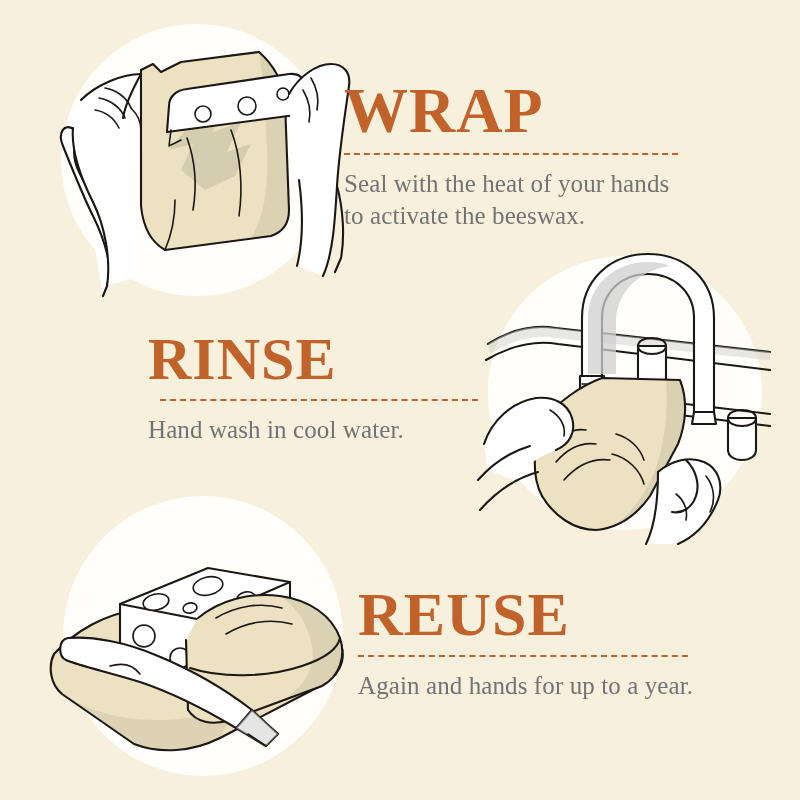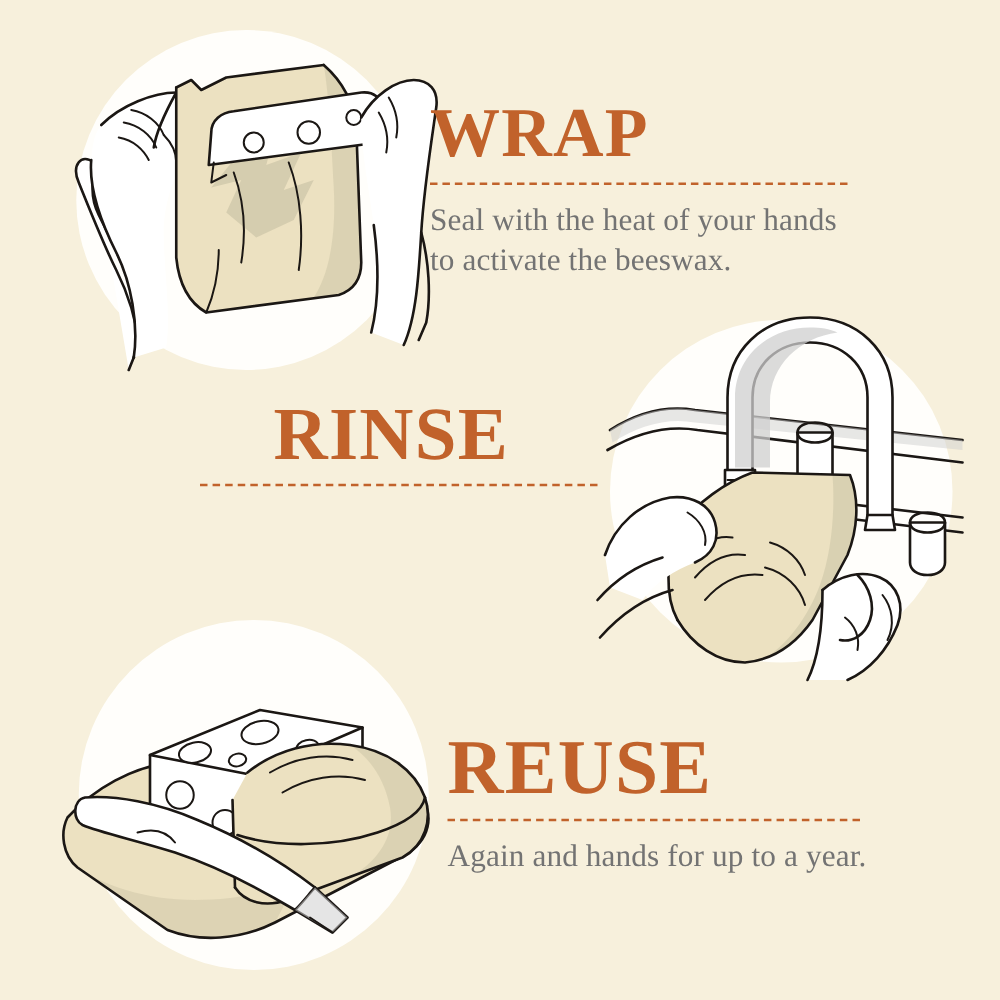--- a/index.html
+++ b/index.html
@@ -37,28 +37,28 @@
   }
   #art-wrap  { left: 45px;  top: 10px;  width: 310px; height: 300px; }
   #art-rinse { left: 470px; top: 248px; width: 310px; height: 300px; }
   #art-reuse { left: 40px;  top: 490px; width: 320px; height: 300px; }
 
   
   .step-text {
     position: absolute;
   }
   #text-wrap  { left: 344px; top: 82px;  width: 348px; }
-  #text-rinse { left: 148px; top: 320px; width: 330px; text-align: center; }
+  #text-rinse { left: 148px; top: 332px; width: 330px; text-align: left; }
   #text-reuse { left: 358px; top: 562px; width: 340px; }
 
   .heading {
     color: #c1622b;
     font-family: "Liberation Serif", "DejaVu Serif", serif;
     font-weight: bold;
-    font-size: 56px;
+    font-size: 64px;
     line-height: 0.92;
     letter-spacing: 1px;
     margin: 0;
     padding: 0;
   }
   #text-rinse .heading { font-size: 60px; }
   #text-reuse .heading { font-size: 62px; margin-top: 24px; }
 
   .divider {
     height: 0;
@@ -259,20 +259,21 @@
       <path class="ink" d="M176 296 C186 276 188 250 188 224"></path>
       <path class="ink" d="M216 212 C226 222 230 236 226 248 C222 260 212 266 202 264"></path>
       <path class="ink-thin" d="M236 228 C244 238 246 252 240 264"></path>
       <path class="ink-thin" d="M206 246 C214 252 218 262 216 272"></path>
     </g>
   </svg>
 
   <div class="step-text" id="text-rinse">
     <div class="heading">RINSE</div>
     <hr class="divider">
+    <p class="body-text">Hand wash in cool water.</p>
   </div>
 
   <div class="circle-bg" id="circle-reuse"></div>
 
   <svg class="art" id="art-reuse" viewBox="0 0 320 300">
 
     <g>
       <path class="wrapfill" d="M14 164 C36 140 66 124 96 120 L214 110
                C248 112 278 124 296 146 C308 162 304 182 284 194
                L180 248 C152 262 120 264 94 254 L22 204 C10 194 8 176 14 164Z"></path>

